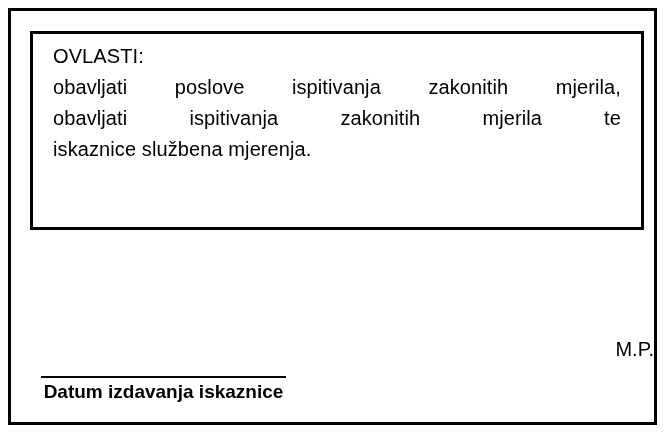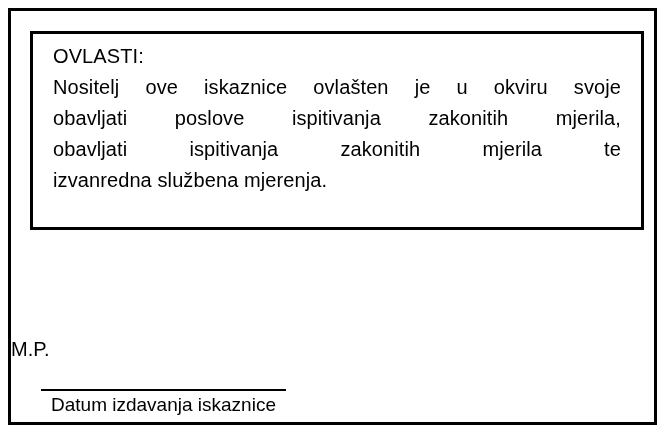--- a/index.html
+++ b/index.html
@@ -47,28 +47,29 @@
     text-align-last: justify;
   }
   .authority-line.plain {
     text-align: left;
   }
   .seal-mark {
     position: absolute;
     left: 0;
     top: 326px;
     width: 100%;
-    text-align: left;
+    text-align: right;
     font-size: 20px;
     line-height: 24px;
   }
   .signature-block {
     position: absolute;
-    top: 378px;
+    top: 365px;
     width: 245px;
+    font-weight: bold;
   }
   .signature-block.left  { left: 30px; }   
   .signature-block.right { left: 377px; }  
   .signature-rule {
     width: 100%;
     height: 0;
     border-top: 2px solid #000000;
   }
   .signature-label {
     margin-top: 3px;
@@ -79,24 +80,23 @@
     white-space: nowrap;
   }
 </style>
 </head>
 <body>
 
 <div class="card-outer">
 
   <div class="authority-box">
     <div class="authority-line plain">OVLASTI:</div>
-    <div class="authority-line justified">Nositelj ove iskaznice ovlašten je u okviru svoje</div>
     <div class="authority-line justified">obavljati poslove ispitivanja zakonitih mjerila,</div>
     <div class="authority-line justified">obavljati ispitivanja zakonitih mjerila te</div>
-    <div class="authority-line plain">izvanredna službena mjerenja.</div>
+    <div class="authority-line plain">iskaznice službena mjerenja.</div>
   </div>
 
   <div class="seal-mark">M.P.</div>
 
   <div class="signature-block left">
     <div class="signature-rule"></div>
     <div class="signature-label">Datum izdavanja iskaznice</div>
   </div>
 
 

